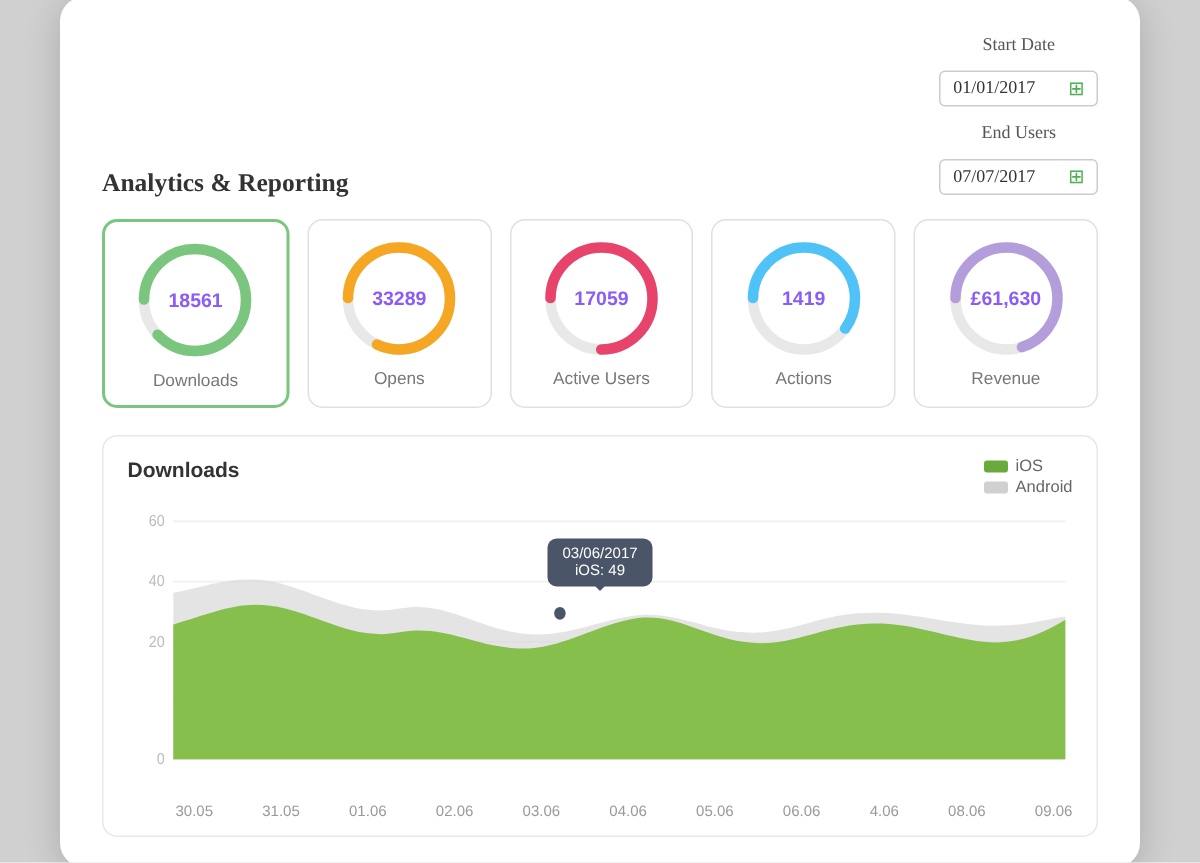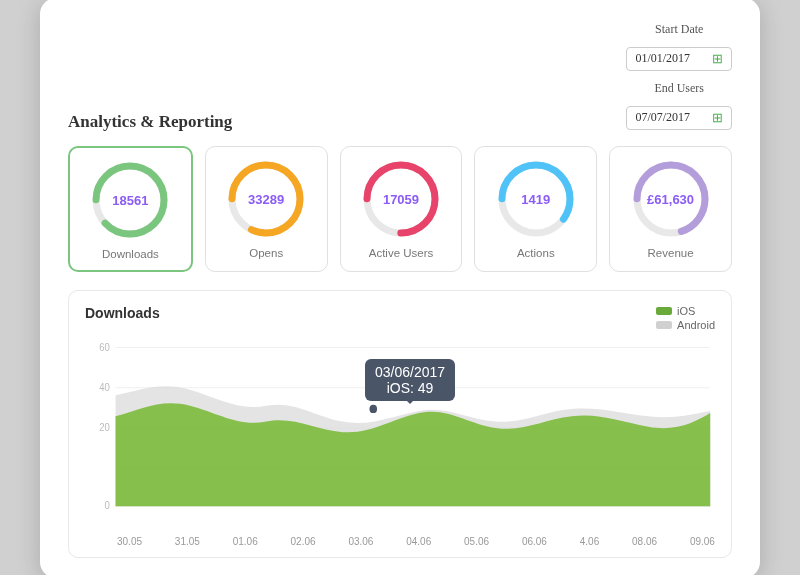--- a/index.html
+++ b/index.html
@@ -147,21 +147,21 @@
       font-size: 10px;
       color: #999;
       margin-top: 14px;
     }
     .tooltip-box {
       position: absolute;
       background: #4a5568;
       color: #fff;
       border-radius: 6px;
       padding: 5px 10px;
-      font-size: 14px;
+      font-size: 10px;
       text-align: center;
       pointer-events: none;
       left: 280px;
       top: 22px;
     }
     .tooltip-box::after {
       content: '';
       position: absolute;
       bottom: -7px;
       left: 50%;

